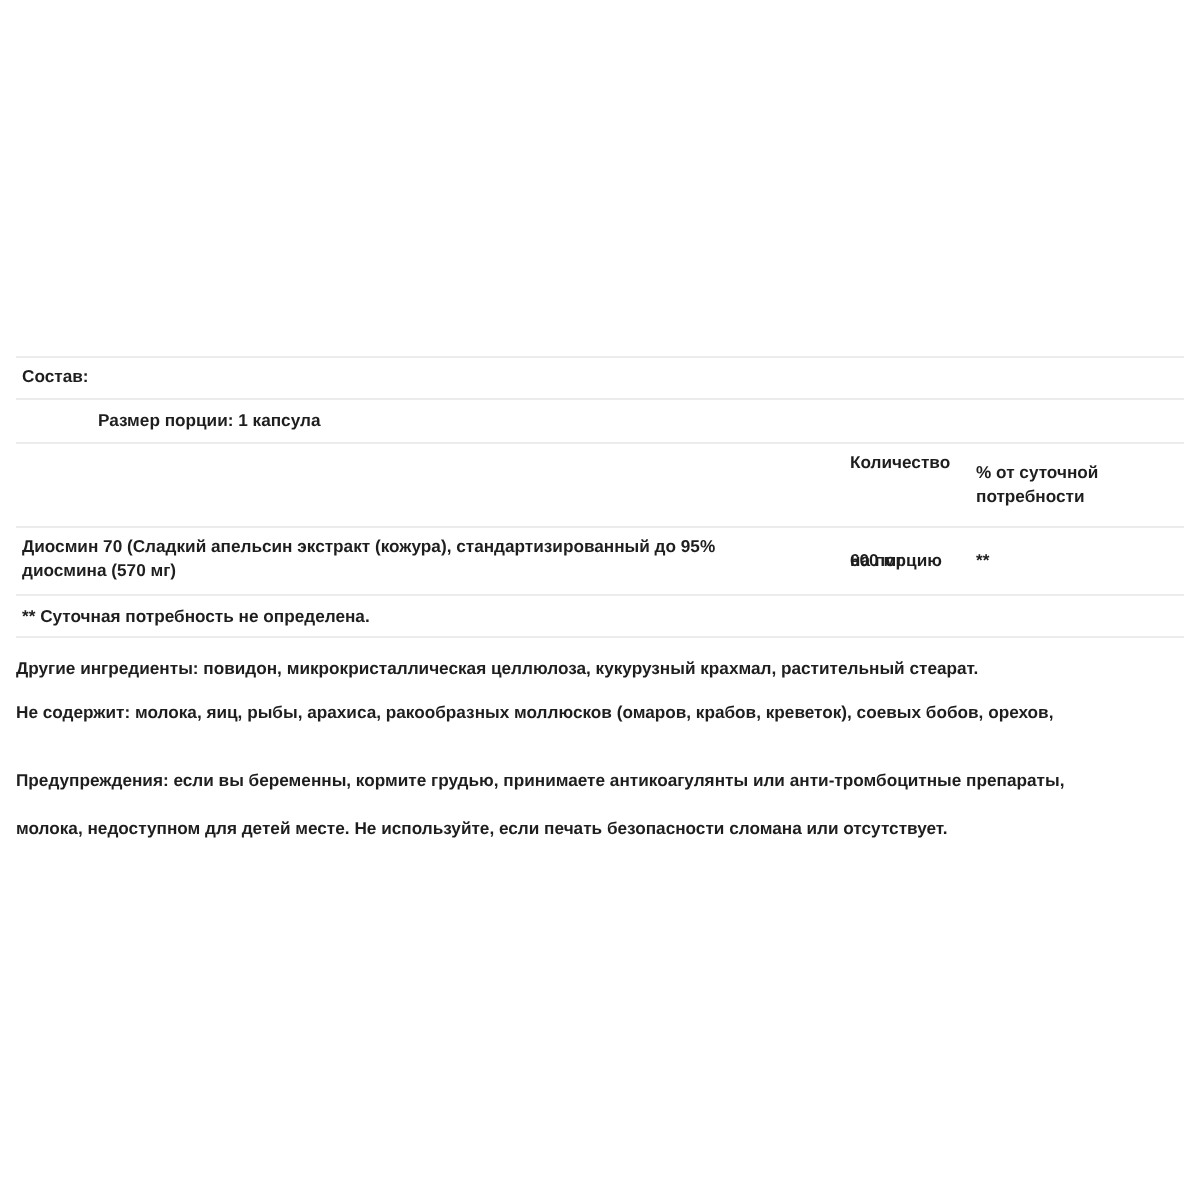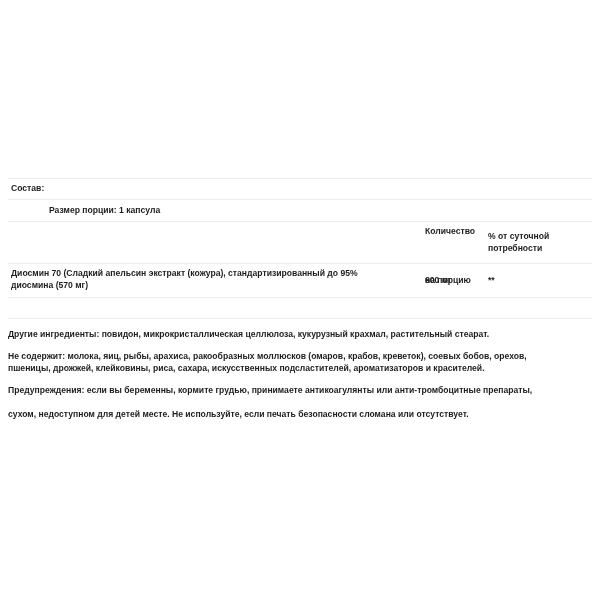--- a/index.html
+++ b/index.html
@@ -58,22 +58,22 @@
   <div class="txt" style="left:488px; top:231px;">% от суточной</div>
   <div class="txt" style="left:488px; top:243px;">потребности</div>
 
   <div>
     <div class="txt" style="left:11px; top:268px;">Диосмин 70 (Сладкий апельсин экстракт (кожура), стандартизированный до 95%</div>
     <div class="txt" style="left:11px; top:280px;">диосмина (570 мг)</div>
     <div class="txt" style="left:425px; top:275px;">600 мг</div>
     <div class="txt" style="left:488px; top:275px;">**</div>
   </div>
 
+  <div class="txt" style="left:11px; top:303px;">** Суточная потребность не определена.</div>
 
   <div class="txt" style="left:8px; top:351px;">Не содержит: молока, яиц, рыбы, арахиса, ракообразных моллюсков (омаров, крабов, креветок), соевых бобов, орехов,</div>
 
   <div class="txt" style="left:8px; top:329px;">Другие ингредиенты: повидон, микрокристаллическая целлюлоза, кукурузный крахмал, растительный стеарат.</div>
-  <div class="txt" style="left:8px; top:363px;">пшеницы, дрожжей, клейковины, риса, сахара, искусственных подсластителей, ароматизаторов и красителей.</div>
 
   <div class="txt" style="left:8px; top:385px;">Предупреждения: если вы беременны, кормите грудью, принимаете антикоагулянты или анти-тромбоцитные препараты,</div>
-  <div class="txt" style="left:8px; top:409px;">сухом, недоступном для детей месте. Не используйте, если печать безопасности сломана или отсутствует.</div>
+  <div class="txt" style="left:8px; top:409px;">молока, недоступном для детей месте. Не используйте, если печать безопасности сломана или отсутствует.</div>
 
 </div>
 
 </body></html>

